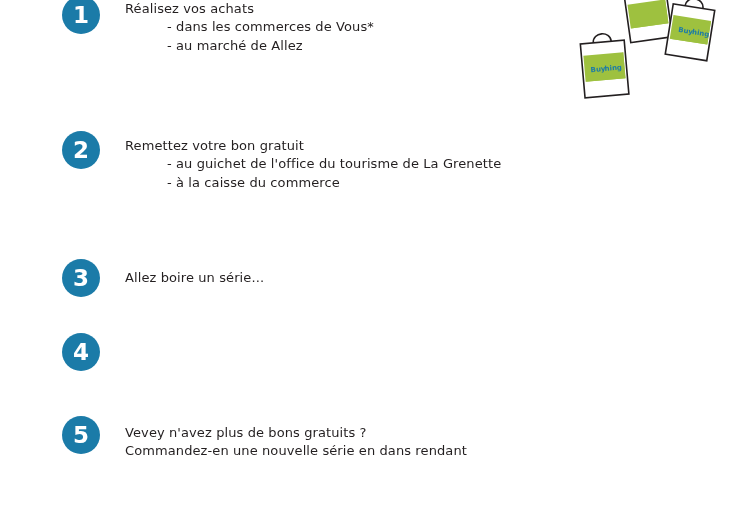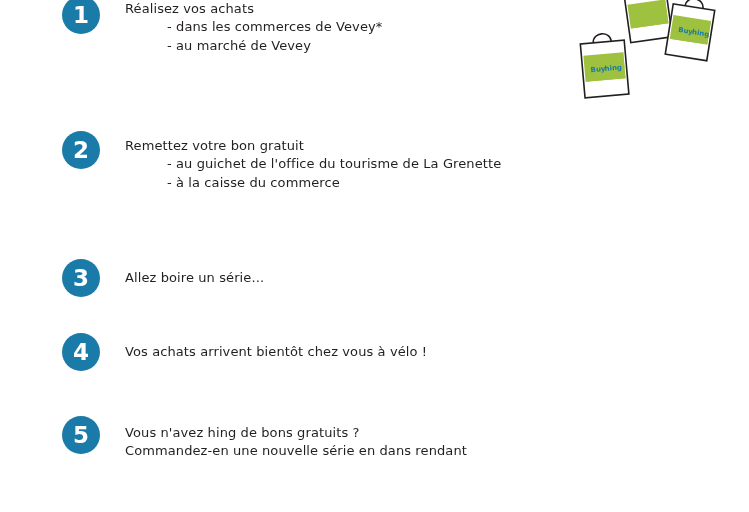--- a/index.html
+++ b/index.html
@@ -124,22 +124,22 @@
         </g>
       </svg>
     </div>
 
   </div>
 
   <div class="step" id="step-1">
     <div class="badge">1</div>
     <div class="lines">
       <div class="line">Réalisez vos achats</div>
-      <div class="line sub">- dans les commerces de Vevey*</div>
-      <div class="line sub">- au marché de Vevey</div>
+      <div class="line sub">- dans les commerces de Vous*</div>
+      <div class="line sub">- au marché de Allez</div>
     </div>
   </div>
 
   <div class="step" id="step-2">
     <div class="badge">2</div>
     <div class="lines">
       <div class="line">Remettez votre bon gratuit</div>
       <div class="line sub">- au guichet de l'office du tourisme de La Grenette</div>
       <div class="line sub">- à la caisse du commerce</div>
     </div>
@@ -147,26 +147,23 @@
 
   <div class="step" id="step-3">
     <div class="badge">3</div>
     <div class="lines">
       <div class="line">Allez boire un série...</div>
     </div>
   </div>
 
   <div class="step" id="step-4">
     <div class="badge">4</div>
-    <div class="lines">
-      <div class="line">Vos achats arrivent bientôt chez vous à vélo !</div>
-    </div>
   </div>
 
   <div class="step" id="step-5">
     <div class="badge">5</div>
     <div class="lines">
-      <div class="line">Vous n'avez hing de bons gratuits ?</div>
+      <div class="line">Vevey n'avez plus de bons gratuits ?</div>
       <div class="line">Commandez-en une nouvelle série en dans rendant</div>
     </div>
   </div>
 
 </div>
 
 </body></html>

